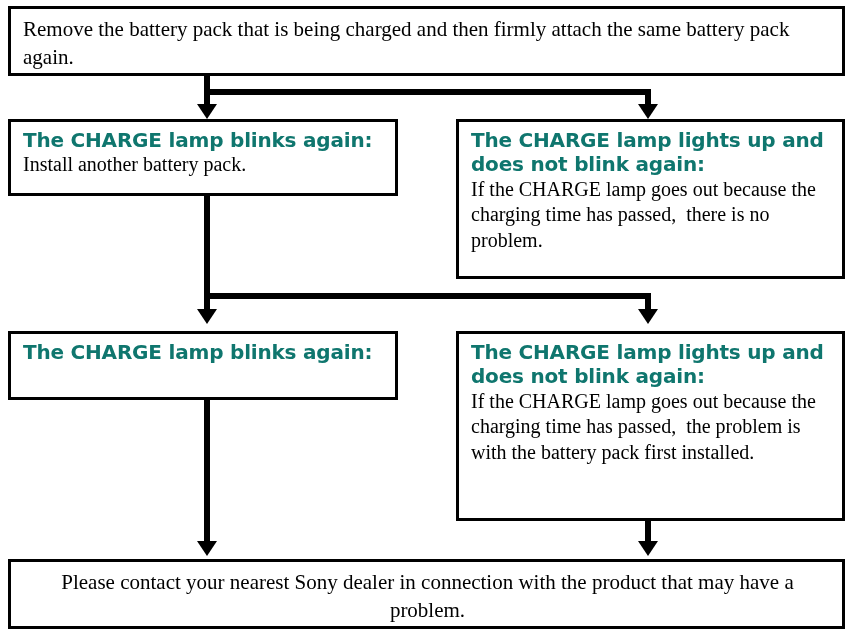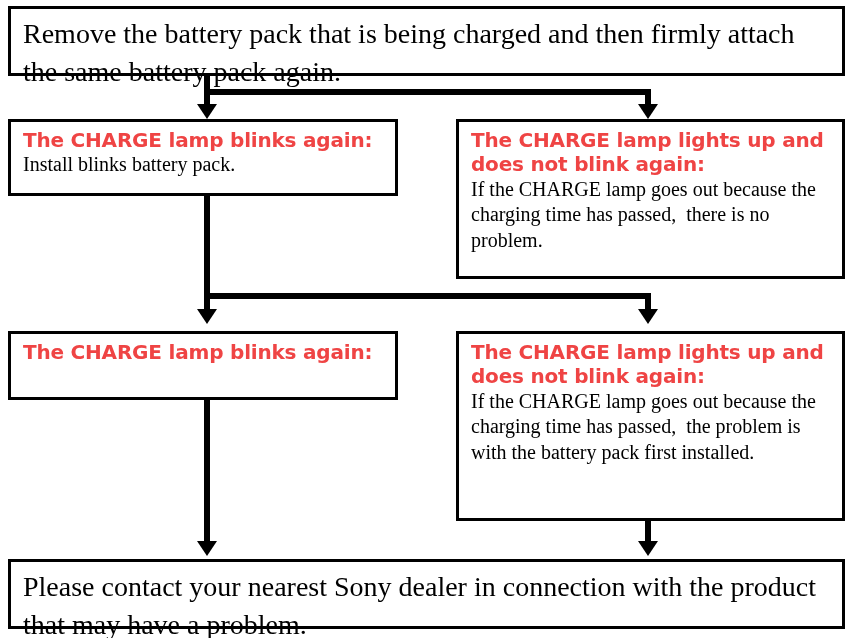--- a/index.html
+++ b/index.html
@@ -19,35 +19,35 @@
     box-sizing: border-box;
     border: 3px solid #000000;
     background: #ffffff;
     padding: 6px 10px 6px 12px;
   }
   .heading {
     font-family: "DejaVu Sans", "Liberation Sans", sans-serif;
     font-weight: bold;
     font-size: 20px;
     line-height: 1.22;
-    color: #ef4444;
+    color: #0f766e;
     letter-spacing: -0.2px;
     margin: 0;
   }
   .body-text {
     font-family: "Liberation Serif", "DejaVu Serif", serif;
     font-size: 20px;
     line-height: 1.28;
     color: #000000;
     margin: 0;
     white-space: pre-wrap;
   }
   .wide-text {
     font-family: "Liberation Serif", "DejaVu Serif", serif;
-    font-size: 28px;
+    font-size: 21px;
     line-height: 1.35;
     color: #000000;
     margin: 0;
   }
 
   
   .vline {
     position: absolute;
     background: #000000;
     width: 6px;
@@ -77,21 +77,21 @@
 
   <div class="vline" style="left:204px; top:76px; height:19px;"></div>
   <div class="hline" style="left:204px; top:89px; width:447px;"></div>
   <div class="vline" style="left:204px; top:89px; height:23px;"></div>
   <div class="arrowhead" style="left:197px; top:104px;"></div>
   <div class="vline" style="left:645px; top:89px; height:23px;"></div>
   <div class="arrowhead" style="left:638px; top:104px;"></div>
 
   <div class="box" style="left:8px; top:119px; width:390px; height:77px;">
     <p class="heading">The CHARGE lamp blinks again:</p>
-    <p class="body-text">Install blinks battery pack.</p>
+    <p class="body-text">Install another battery pack.</p>
   </div>
 
   <div class="box" style="left:456px; top:119px; width:389px; height:160px;">
     <p class="heading">The CHARGE lamp lights up and does not blink again:</p>
     <p class="body-text">If the CHARGE lamp goes out because the charging time has passed,  there is no problem.</p>
   </div>
 
   <div class="vline" style="left:204px; top:196px; height:103px;"></div>
   <div class="hline" style="left:204px; top:293px; width:447px;"></div>
   <div class="vline" style="left:204px; top:293px; height:23px;"></div>
@@ -107,17 +107,17 @@
     <p class="heading">The CHARGE lamp lights up and does not blink again:</p>
     <p class="body-text">If the CHARGE lamp goes out because the charging time has passed,  the problem is with the battery pack first installed.</p>
   </div>
 
   <div class="vline" style="left:204px; top:400px; height:145px;"></div>
   <div class="arrowhead" style="left:197px; top:541px;"></div>
 
   <div class="vline" style="left:645px; top:521px; height:24px;"></div>
   <div class="arrowhead" style="left:638px; top:541px;"></div>
 
-  <div class="box" style="left:8px; top:559px; width:837px; height:70px;">
+  <div class="box" style="left:8px; top:559px; width:837px; height:70px;text-align:center;">
     <p class="wide-text">Please contact your nearest Sony dealer in connection with the product that may have a problem.</p>
   </div>
 
 </div>
 
 </body></html>

